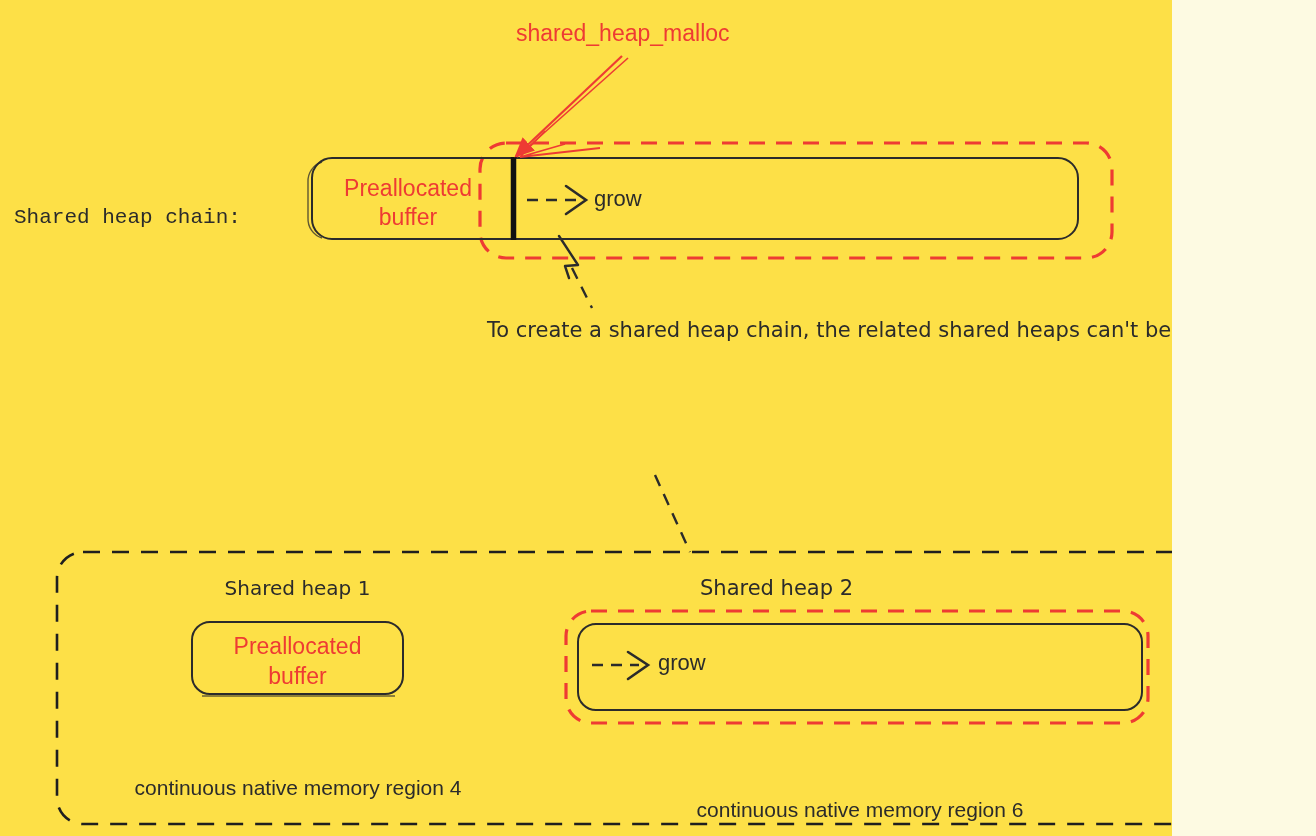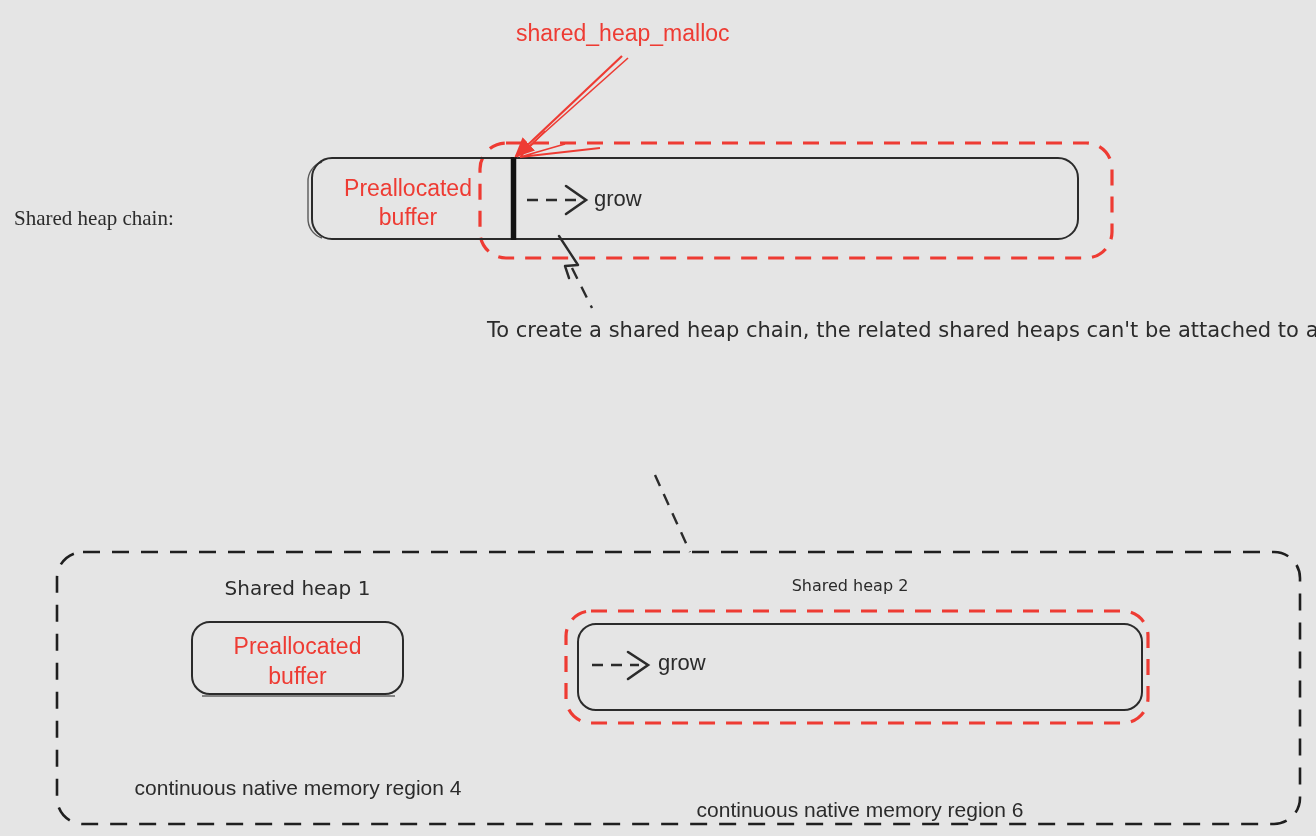--- a/index.html
+++ b/index.html
@@ -5,23 +5,23 @@
   html, body {
     margin: 0;
     padding: 0;
     background: #fdfae2;
   }
   body {
     font-family: "Liberation Sans", sans-serif;
   }
   #canvas {
     position: relative;
-    width: 1316px;
+    width: 1172px;
     height: 836px;
-    background: #e5e5e5;
+    background: #fde047;
     overflow: hidden;
   }
   svg.layer {
     position: absolute;
     left: 0;
     top: 0;
     width: 1316px;
     height: 836px;
     pointer-events: none;
   }
@@ -33,21 +33,21 @@
   }
   .red {
     color: #ee3b33;
   }
 
   
   #chain-note {
     left: 14px;
     top: 142px;
     font-size: 21px;
-    font-family: Liberation Serif, serif;
+    font-family: Liberation Mono, monospace;
     line-height: 1.45;
   }
 
   
   #malloc-label {
     left: 516px;
     top: 19px;
     font-size: 23px;
     font-family: "Liberation Sans", sans-serif;
   }
@@ -86,22 +86,21 @@
     top: 576px;
     width: 211px;
     text-align: center;
     font-size: 20px;
     font-family: "DejaVu Sans", sans-serif;
   }
   #sh2-title {
     left: 700px;
     top: 576px;
     width: 300px;
-    text-align: center;
-    font-size: 16px;
+    font-size: 21px;
     font-family: "DejaVu Sans", sans-serif;
   }
 
   
   #bot-prealloc {
     left: 215px;
     top: 632px;
     width: 165px;
     text-align: center;
     font-size: 23px;

